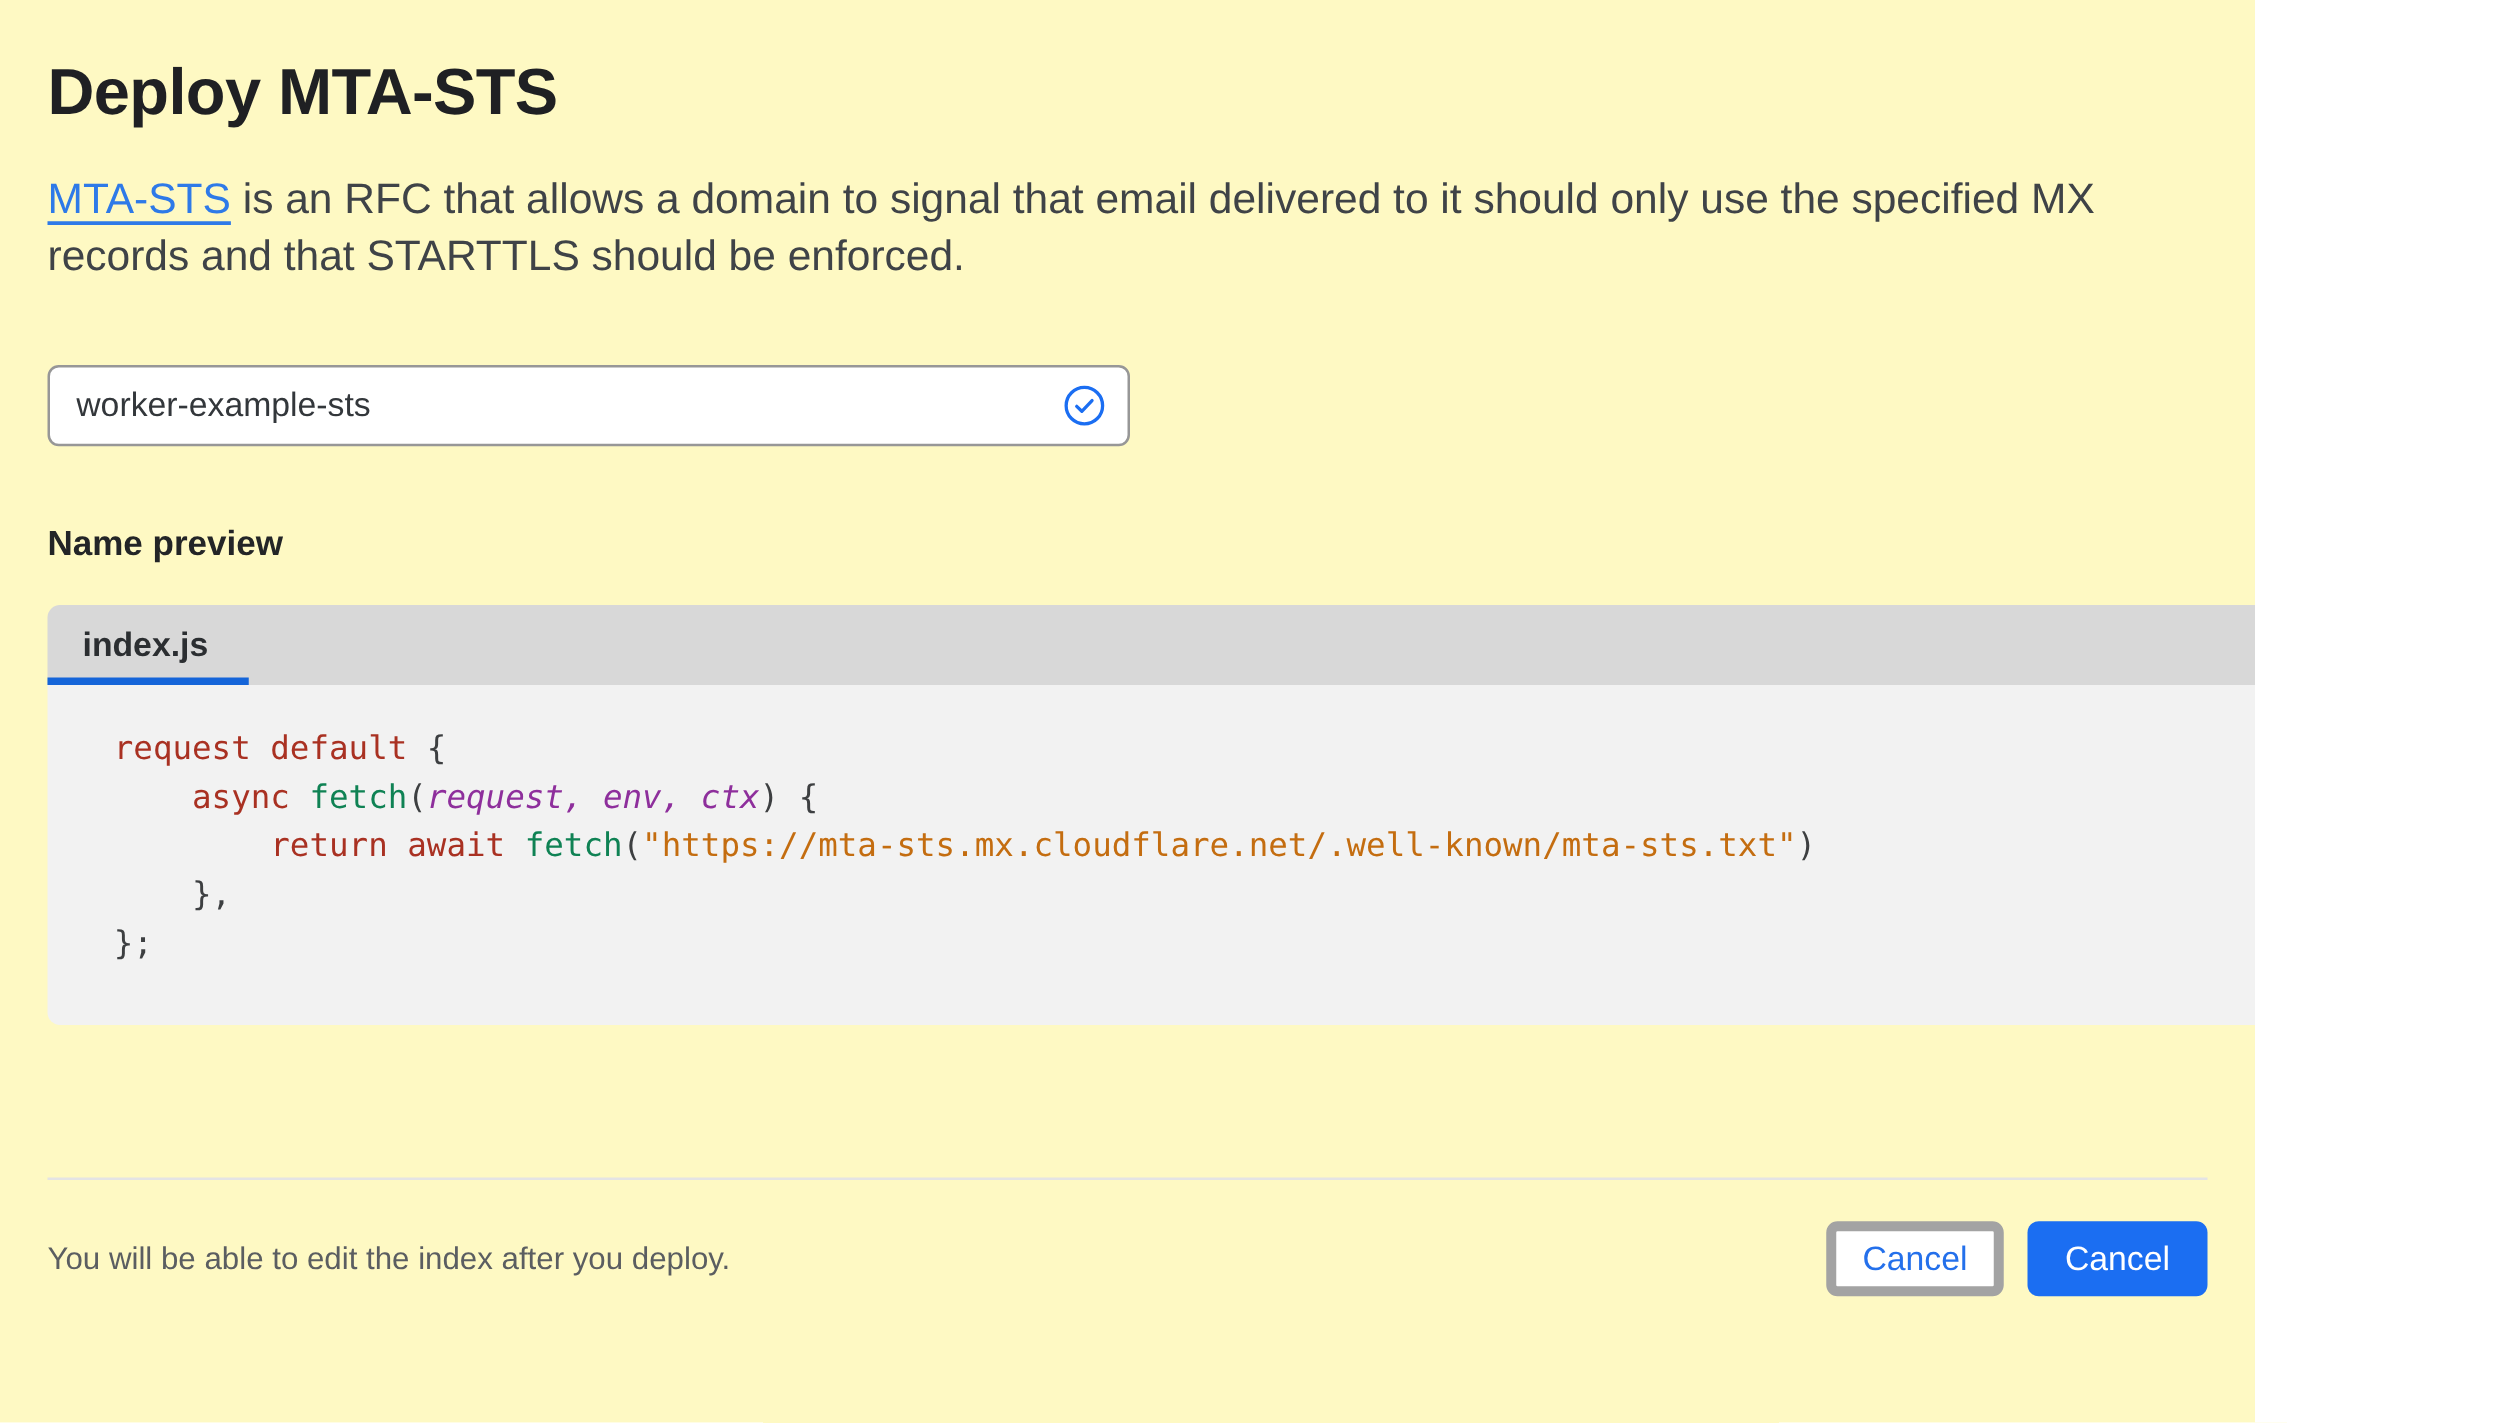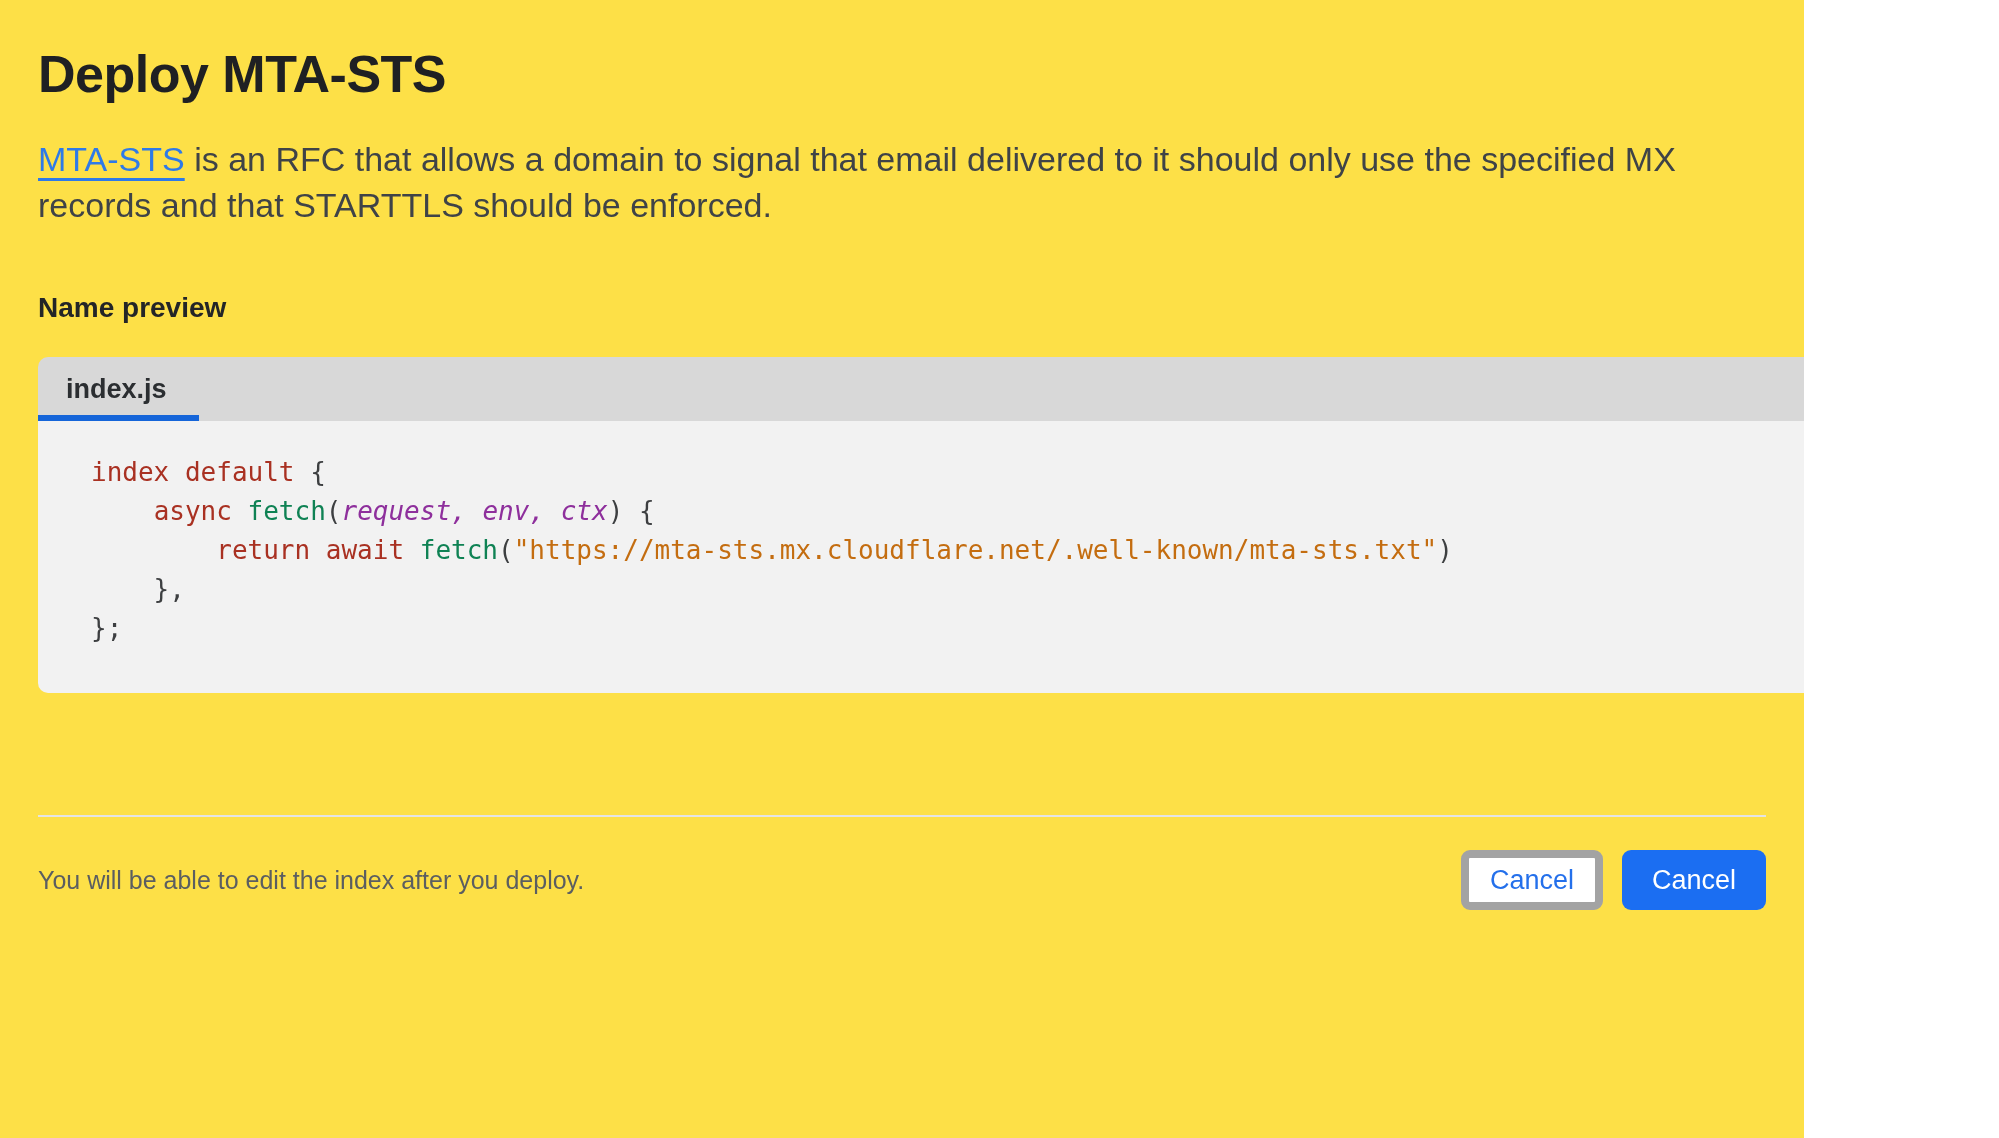--- a/index.html
+++ b/index.html
@@ -1,18 +1,18 @@
 <!DOCTYPE html>
 <html><head>
 <meta charset="utf-8">
 <style>
   * { box-sizing: border-box; }
   html,body { margin:0; padding:0; background:#ffffff; }
   body { font-family:"Liberation Sans", sans-serif; color:#202124; }
-  .page { width:1804px; height:1138px; padding:44px 38px 0 38px; background:#fde047; overflow:hidden; }
+  .page { width:1804px; height:1138px; padding:44px 38px 0 38px; background:#fef9c3; overflow:hidden; }
 
   .page-title { font-size:52px; font-weight:700; margin:0 0 32px 0; color:#1f2023; letter-spacing:-0.5px; }
 
   .description { font-size:34px; line-height:46px; color:#3f4347; max-width:1865px; margin:0 0 64px 0; }
   .description a { color:#2e7ae8; text-decoration:underline; text-decoration-thickness:2.5px; text-underline-offset:7px; cursor:pointer; }
 
   .field-label { font-size:28px; font-weight:700; color:#232527; margin:0 0 23px 0; }
 
   .name-wrap { position:relative; width:866px; margin-bottom:62px; }
   .name-input {
@@ -64,33 +64,40 @@
 </head>
 <body>
 
 <div class="page">
 
   <h1 class="page-title">Deploy MTA-STS</h1>
 
   <p class="description"><a>MTA-STS</a><span> is an RFC that allows a domain to signal that email delivered to it should only use the specified MX records and that STARTTLS should be enforced.</span></p>
 
 
+  <div class="name-wrap">
+    <input class="name-input" type="text" value="worker-example-sts" style="">
+    <svg class="check-icon" viewBox="0 0 24 24" fill="none">
+      <circle cx="12" cy="12" r="10" stroke="#1b6ef2" stroke-width="1.8"></circle>
+      <path d="M7.8 12.4 L10.6 15.1 L16.2 9.2" stroke="#1b6ef2" stroke-width="1.8" stroke-linecap="round" stroke-linejoin="round"></path>
+    </svg>
+  </div>
 
   <div class="section-label">Name preview</div>
 
   <div class="code-block">
     <div class="tabbar">
       <div class="tab">
         <span>index.js</span>
         <span class="tab-underline"></span>
       </div>
     </div>
     <div class="code-area">
       <div>
-          <div class="code-line"><span class="token-keyword">index</span><span class="token-plain"> </span><span class="token-keyword">default</span><span class="token-plain"> {</span></div>
+          <div class="code-line"><span class="token-keyword">request</span><span class="token-plain"> </span><span class="token-keyword">default</span><span class="token-plain"> {</span></div>
           <div class="code-line"><span class="token-plain">    </span><span class="token-keyword">async</span><span class="token-plain"> </span><span class="token-function">fetch</span><span class="token-plain">(</span><span class="token-param">request,</span><span class="token-plain"> </span><span class="token-param">env,</span><span class="token-plain"> </span><span class="token-param">ctx</span><span class="token-plain">) {</span></div>
           <div class="code-line"><span class="token-plain">        </span><span class="token-keyword">return</span><span class="token-plain"> </span><span class="token-keyword">await</span><span class="token-plain"> </span><span class="token-function">fetch</span><span class="token-plain">(</span><span class="token-string">"https://mta-sts.mx.cloudflare.net/.well-known/mta-sts.txt"</span><span class="token-plain">)</span></div>
           <div class="code-line"><span class="token-plain">    },</span></div>
           <div class="code-line"><span class="token-plain">};</span></div>
         </div>
       <button class="copy-btn">
         <svg width="30" height="30" viewBox="0 0 24 24" fill="none">
           <rect x="8.5" y="3.5" width="11.5" height="11.5" rx="1.2" stroke="#3c3f42" stroke-width="1.7"></rect>
           <rect x="4" y="8.8" width="11.5" height="11.5" rx="1.2" fill="#e5e5e5" stroke="#3c3f42" stroke-width="1.7"></rect>
         </svg>

